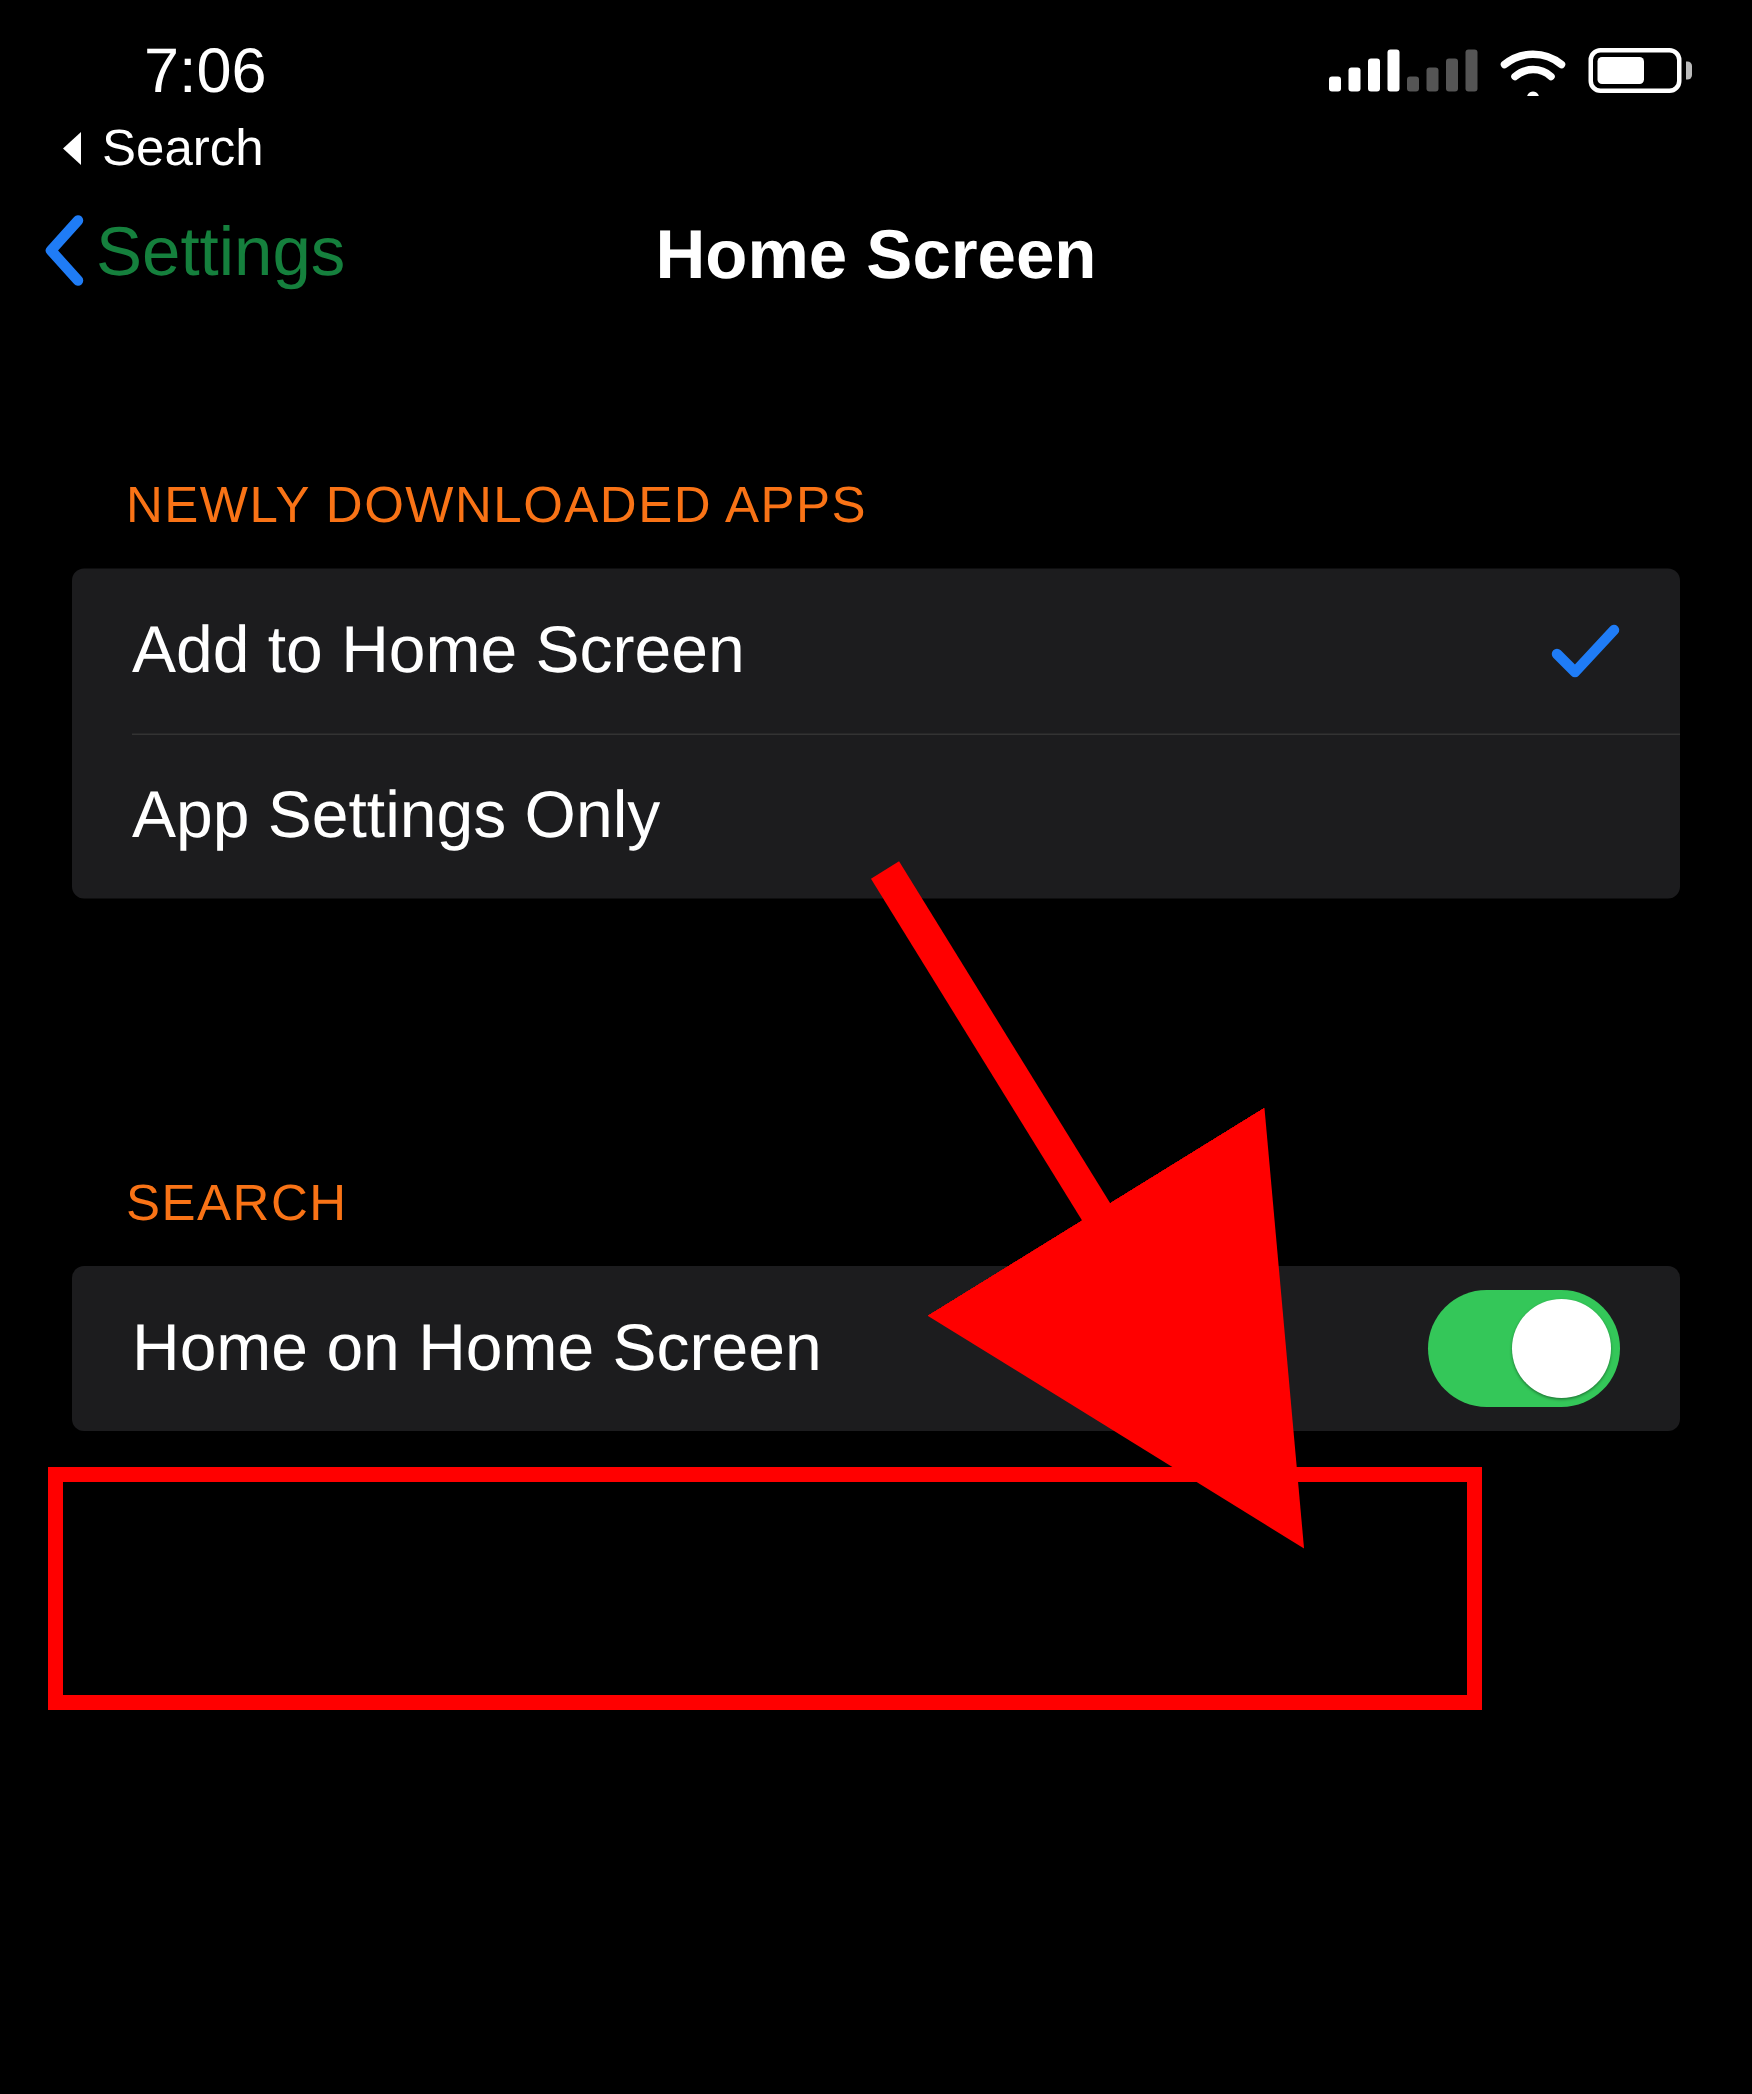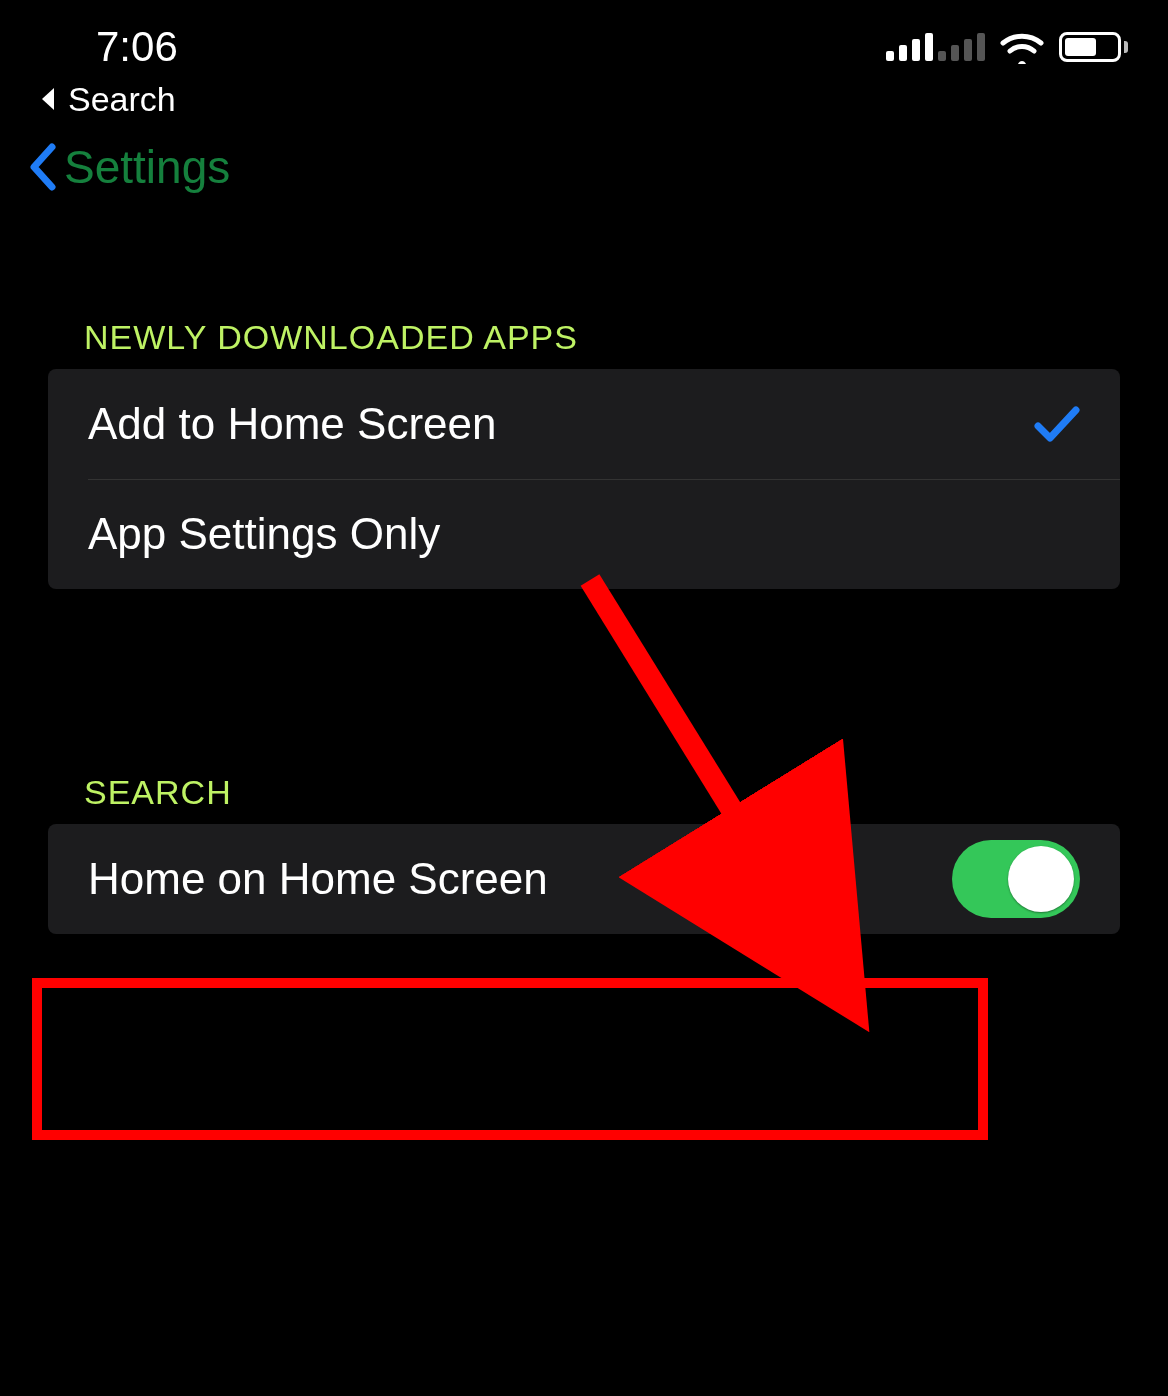--- a/index.html
+++ b/index.html
@@ -22,21 +22,21 @@
   
   .crumb { display: flex; align-items: center; gap: 10px; color: #fff; font-size: 34px; padding: 6px 0 0 40px; height: 48px; }
 
   
   .nav-header { position: relative; height: 120px; }
   .nav-back { position: absolute; left: 28px; top: 20px; display: flex; align-items: center; gap: 6px; color: #15803d; font-size: 46px; }
   .nav-title { position: absolute; left: 50%; top: 22px; transform: translateX(-50%); font-size: 46px; font-weight: 700; }
 
   
   .section { padding: 0 48px; }
-  .section-header { color: #bef264; font-size: 34px; letter-spacing: 1px; padding: 0 36px 12px; text-transform: uppercase; }
+  .section-header { color: #f97316; font-size: 34px; letter-spacing: 1px; padding: 0 36px 22px; text-transform: uppercase; }
   .section.first { margin-top: 78px; }
   .group { background: #1c1c1e; border-radius: 8px; overflow: hidden; }
   .row { display: flex; align-items: center; justify-content: space-between; padding: 0 40px; height: 110px; font-size: 44px; color: #fff; position: relative; }
   .row + .row::before { content: ""; position: absolute; left: 40px; right: 0; top: 0; height: 1px; background: #333; }
   .check { color: #1f7cf6; }
 
   .toggle { width: 128px; height: 78px; border-radius: 78px; position: relative; }
   .toggle.off { background: #39393d; }
   .toggle.on  { background: #34c759; }
   .knob { position: absolute; top: 6px; width: 66px; height: 66px; border-radius: 50%; background: #fff; box-shadow: 0 1px 2px rgba(0,0,0,.4); }
@@ -90,20 +90,21 @@
     <span>Search</span>
   </div>
 
   <div class="nav-header">
     <div class="nav-back">
       <svg width="30" height="48" viewBox="0 0 30 48">
         <path d="M24 4 L6 24 L24 44" stroke="#1f7cf6" stroke-width="7" fill="none" stroke-linecap="round" stroke-linejoin="round"></path>
       </svg>
       <span>Settings</span>
     </div>
+    <div class="nav-title">Home Screen</div>
   </div>
 
   <div class="section first">
     <div class="section-header">NEWLY DOWNLOADED APPS</div>
     <div class="group">
       <div class="row">
         <span>Add to Home Screen</span>
         <svg class="check" width="46" height="40" viewBox="0 0 46 40">
           <path d="M4 22 L16 34 L42 6" stroke="#1f7cf6" stroke-width="7" fill="none" stroke-linecap="round" stroke-linejoin="round"></path>
         </svg>

